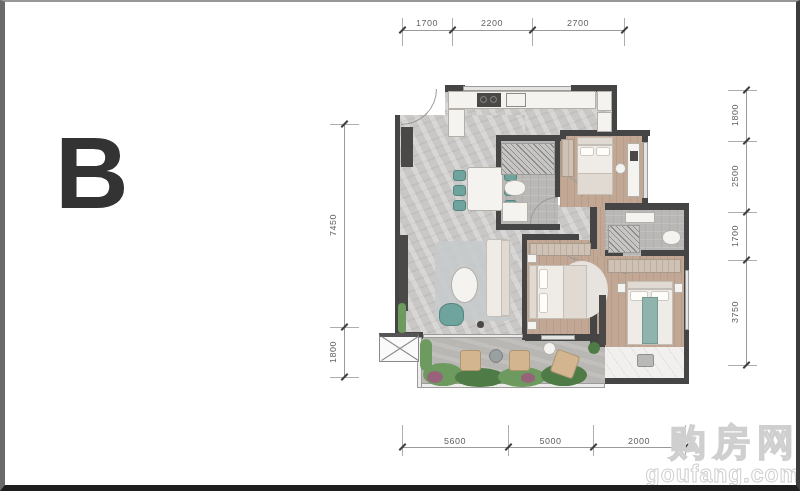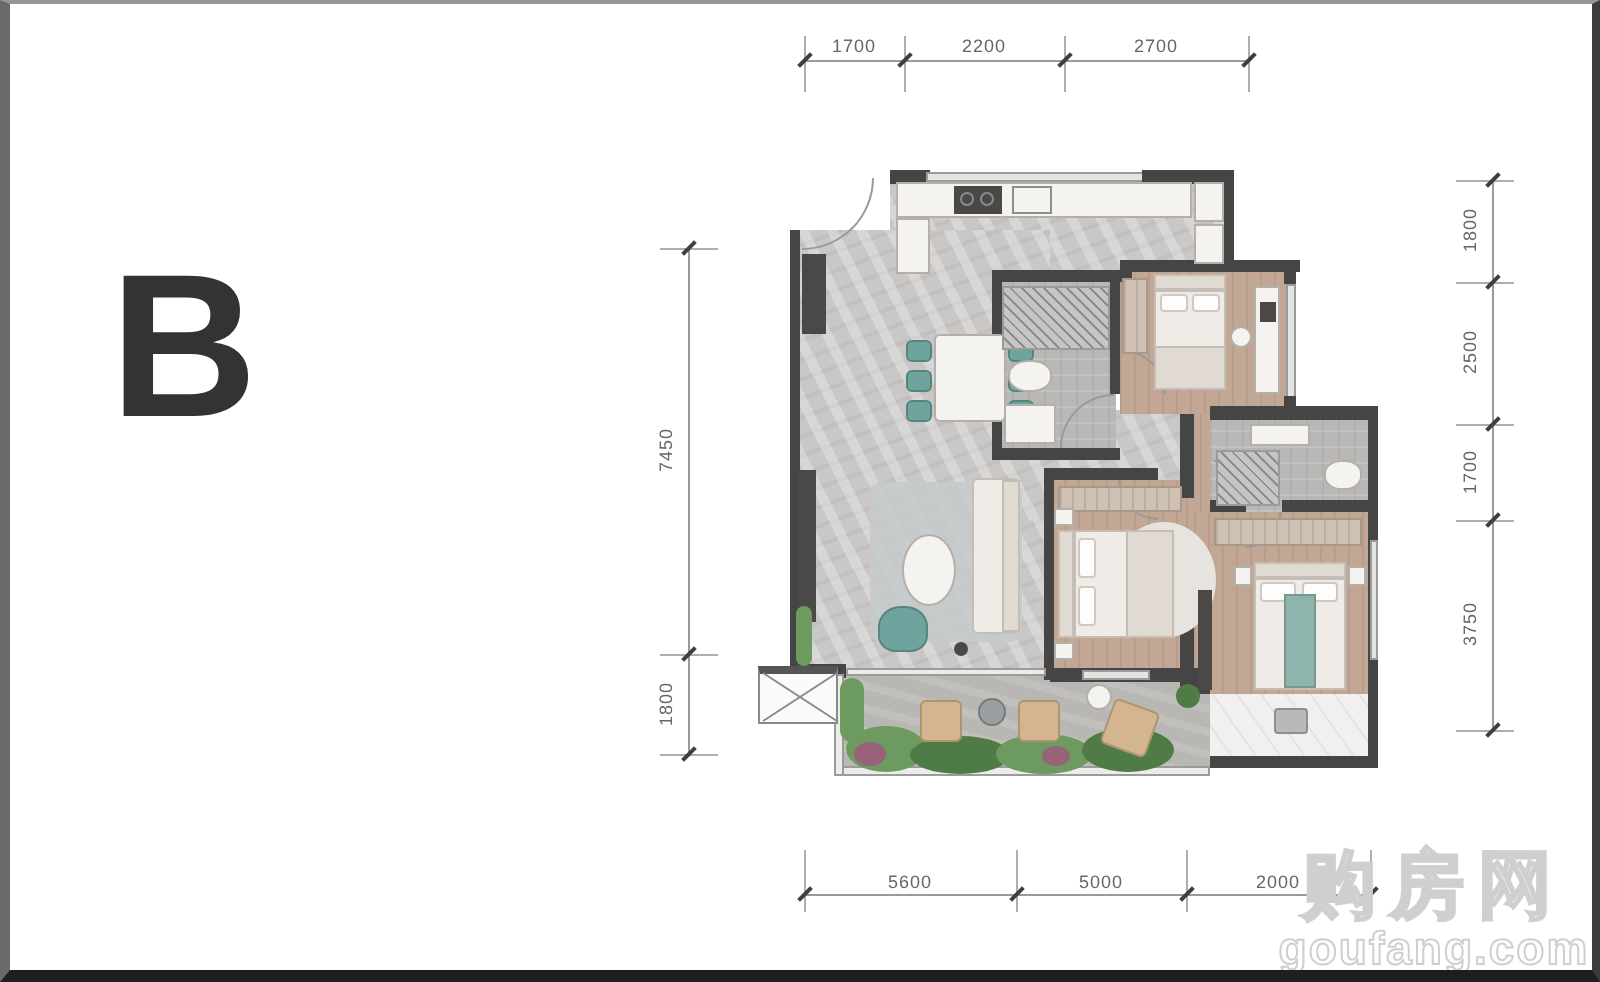--- a/index.html
+++ b/index.html
@@ -16,21 +16,21 @@
   .letter-suffix{position:absolute;left:132px;top:200px;font-size:25px;font-weight:700;color:#333;}
   .area-text{position:absolute;left:54px;top:252px;font-size:31px;font-weight:700;color:#333;}
   .rooms-text{position:absolute;left:54px;top:307px;font-size:27px;font-weight:700;color:#333;letter-spacing:1px;}
   
   .dimline{position:absolute;background:#9a9a9a;}
   .ext{position:absolute;background:#aeaeae;}
   .tick{position:absolute;width:9px;height:2px;background:#3f3f3f;transform:rotate(-45deg);}
   .dimlabel{position:absolute;font-size:9px;color:#666;text-align:center;letter-spacing:.5px;}
   .vlabel{transform:rotate(-90deg);transform-origin:center center;}
   
-  .wm{position:absolute;left:628px;top:422px;width:168px;text-align:center;pointer-events:none;}
+  .wm{position:absolute;left:628px;top:422px;width:168px;text-align:right;pointer-events:none;}
   .wm-cn{font-size:37px;font-weight:700;letter-spacing:7px;color:#fff;
     -webkit-text-stroke:1.5px #cfcfcf;text-stroke:1.5px #cfcfcf;line-height:1.05;}
   .wm-en{font-size:23px;font-weight:700;color:#fff;margin-top:-2px;letter-spacing:1px;
     -webkit-text-stroke:1px #cfcfcf;text-stroke:1px #cfcfcf;}
   
   .plan{position:absolute;left:388px;top:83px;width:300px;height:312px;}
   .plan *{position:absolute;box-sizing:border-box;}
   .wall{background:#454545;}
   .win{background:#e4e4e2;border:1px solid #9b9b9b;}
   .marble{background:#c9c8c6;background-image:repeating-linear-gradient(63deg,rgba(255,255,255,.28) 0 5px,rgba(0,0,0,0) 5px 13px),repeating-linear-gradient(-20deg,rgba(0,0,0,.04) 0 2px,rgba(0,0,0,0) 2px 9px);}

